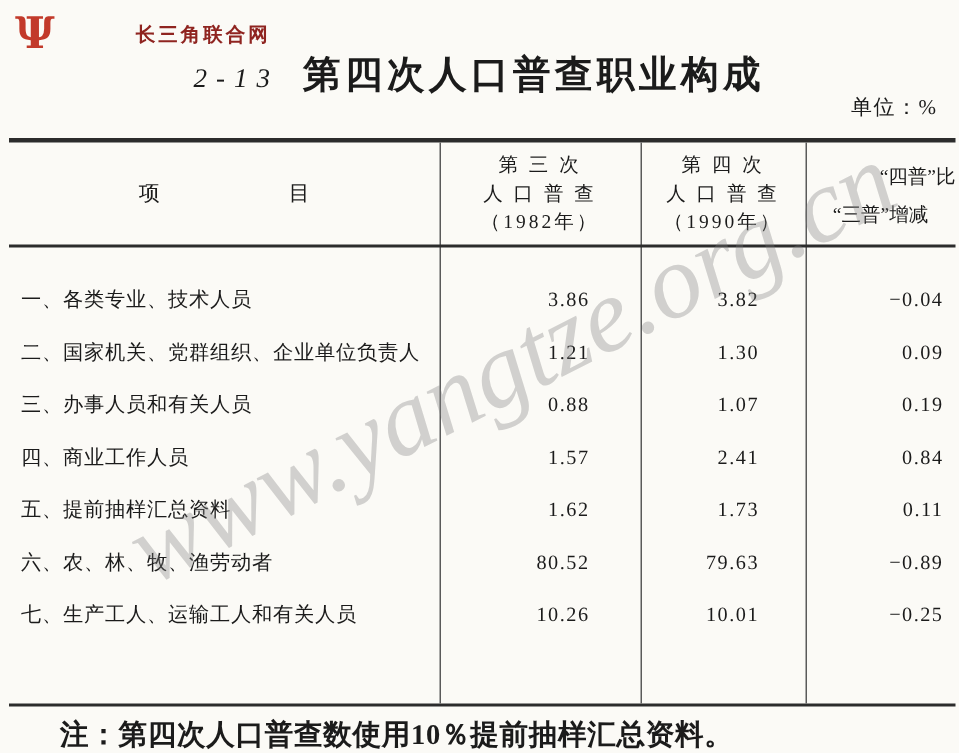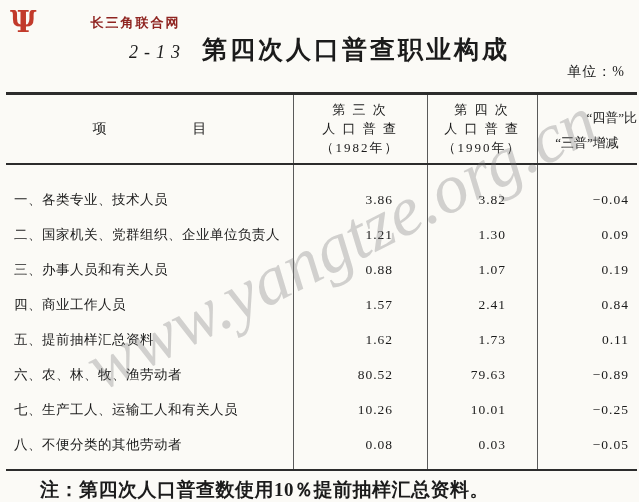--- a/index.html
+++ b/index.html
@@ -129,24 +129,18 @@
       <div class="c-v c-v1">80.52</div>
       <div class="c-v c-v2">79.63</div>
       <div class="c-v c-v3">−0.89</div>
     </div>
     <div class="row">
       <div class="c-label">七、生产工人、运输工人和有关人员</div>
       <div class="c-v c-v1">10.26</div>
       <div class="c-v c-v2">10.01</div>
       <div class="c-v c-v3">−0.25</div>
     </div>
-    <div class="row">
-      <div class="c-label">八、不便分类的其他劳动者</div>
-      <div class="c-v c-v1">0.08</div>
-      <div class="c-v c-v2">0.03</div>
-      <div class="c-v c-v3">−0.05</div>
-    </div>
   </div>
 </div>
 
 <div class="note">注：第四次人口普查数使用10％提前抽样汇总资料。</div>
 
 <div class="watermark">www.yangtze.org.cn</div>
 
 </body></html>

